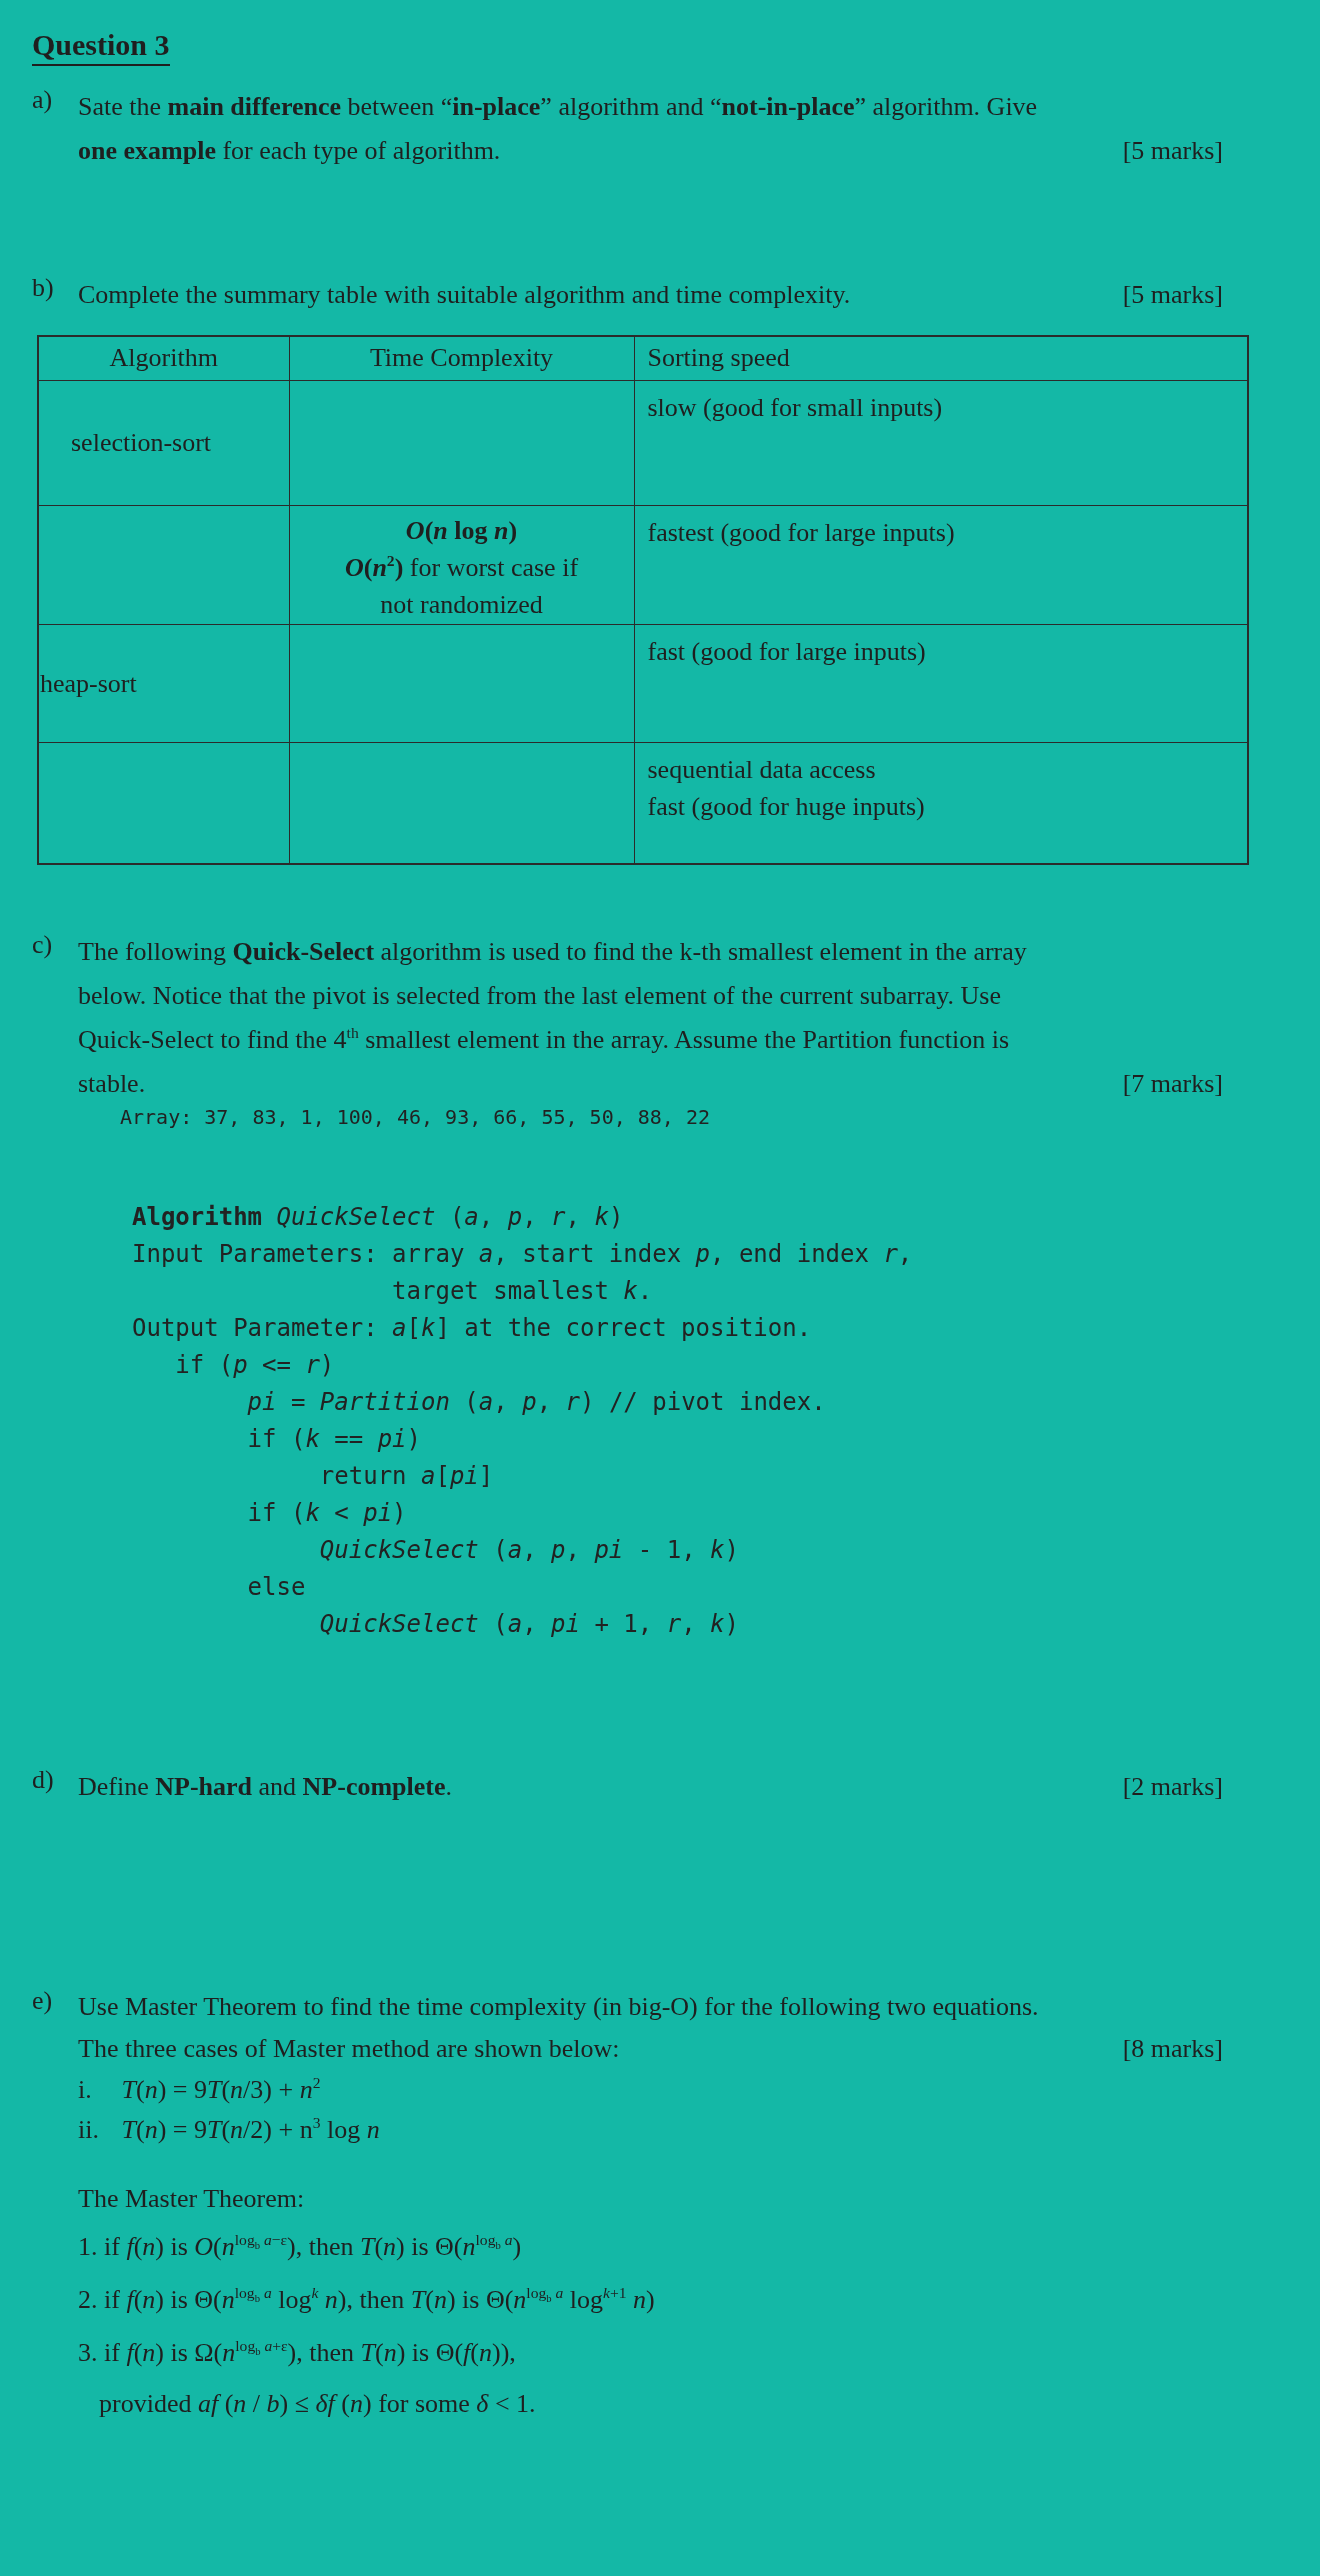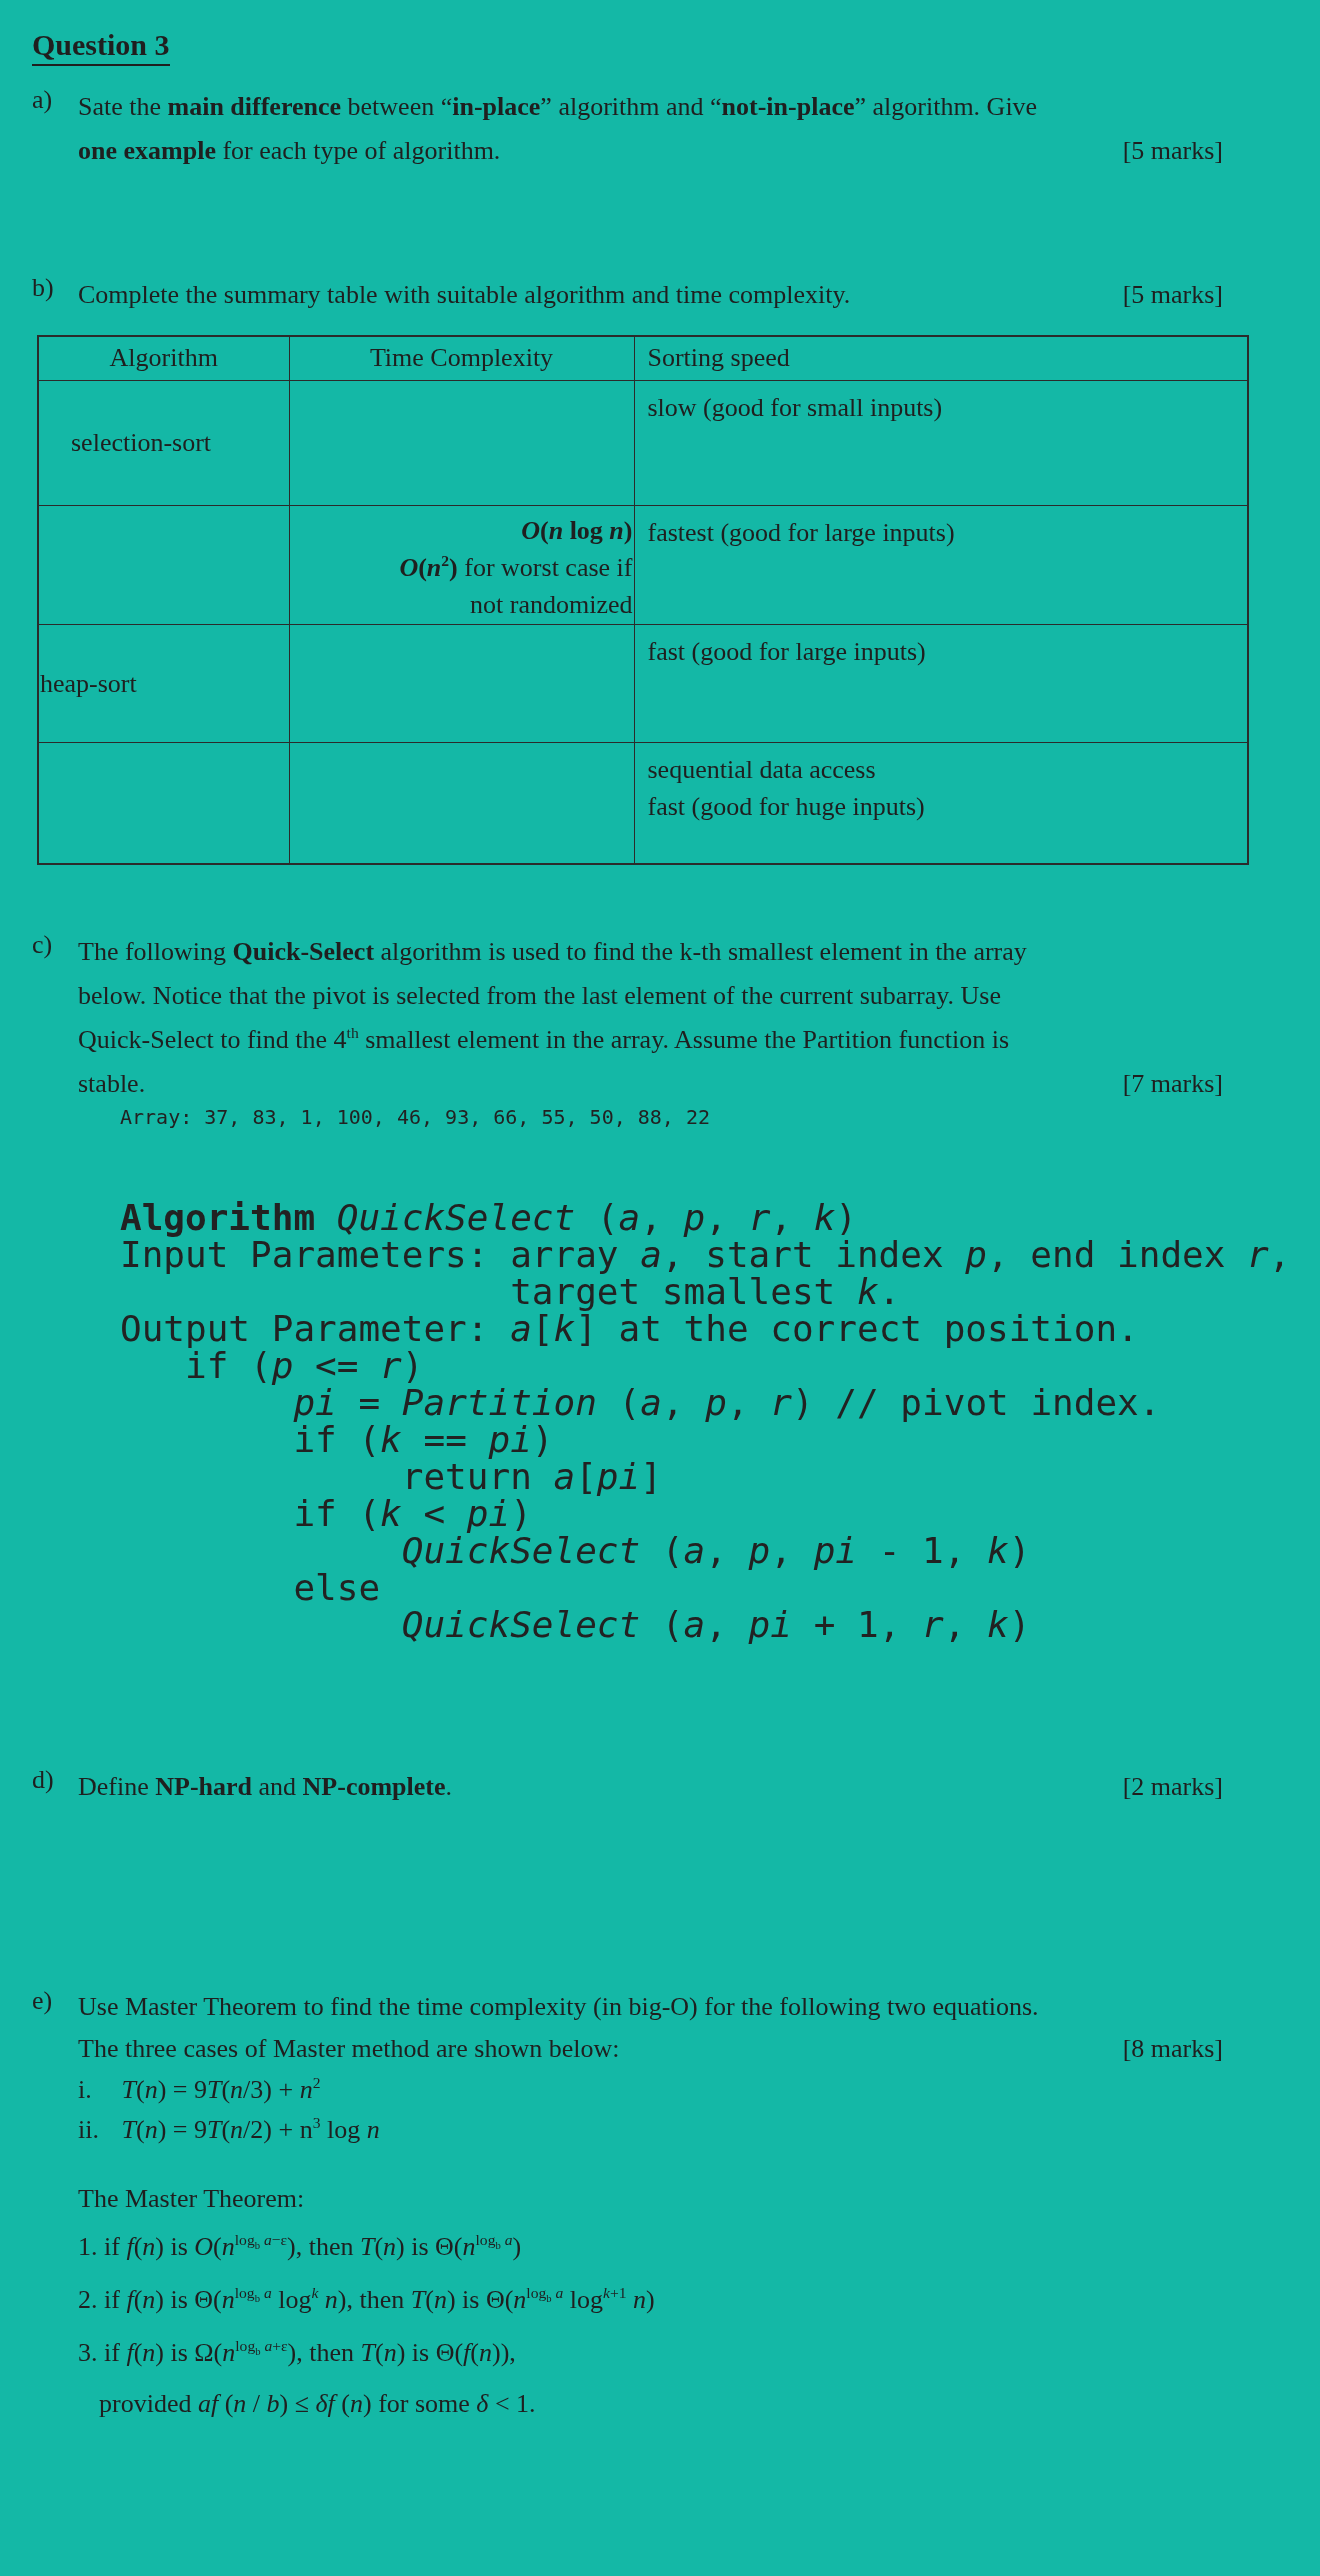--- a/index.html
+++ b/index.html
@@ -20,27 +20,27 @@
   
   .tbl{position:absolute;left:37px;top:335px;border-collapse:collapse;table-layout:fixed;
        width:1210px;font-size:26px;color:#1f1f1f;}
   .tbl,.tbl td,.tbl th{border:1.6px solid #2b2b2b;}
   .tbl{border:2.4px solid #2b2b2b;}
   .tbl th{font-weight:400;}
   .th-c{text-align:center;vertical-align:middle;}
   .th-l{text-align:left;vertical-align:middle;padding-left:13px;}
   .cell-top{vertical-align:top;padding:8px 11.3px 0 13px;text-align:left;}
   .cell-mid{vertical-align:middle;text-align:left;}
-  .cell-cx{vertical-align:top;text-align:right;padding-top:6.5px;margin-left:32px;}
+  .cell-cx{vertical-align:top;text-align:center;padding-top:6.5px;margin-left:32px;}
   .cmplx-line{line-height:37px;}
   .speed-line{line-height:37px;}
   
   .mono{font-family:"DejaVu Sans Mono","Liberation Mono",monospace;color:#222;}
   .array-line{position:absolute;left:120px;top:1105px;font-size:20px;white-space:pre;}
-  .code{position:absolute;left:120px;top:1199px;font-size:36px;line-height:37px;}
+  .code{position:absolute;left:132px;top:1199px;font-size:24px;line-height:37px;}
   .code-line{white-space:pre;}
   
   .e-line{position:relative;font-size:26px;line-height:42px;}
   .eq-item{font-size:26px;line-height:40px;}
   .eq-label{display:inline-block;width:37px;}
   .mt-title{font-size:26px;line-height:42px;margin-top:27.5px;}
   .mt-case{font-size:26px;line-height:53px;}
   .mt-provided{font-size:26px;line-height:49px;padding-left:21px;}
 </style>
 </head>

